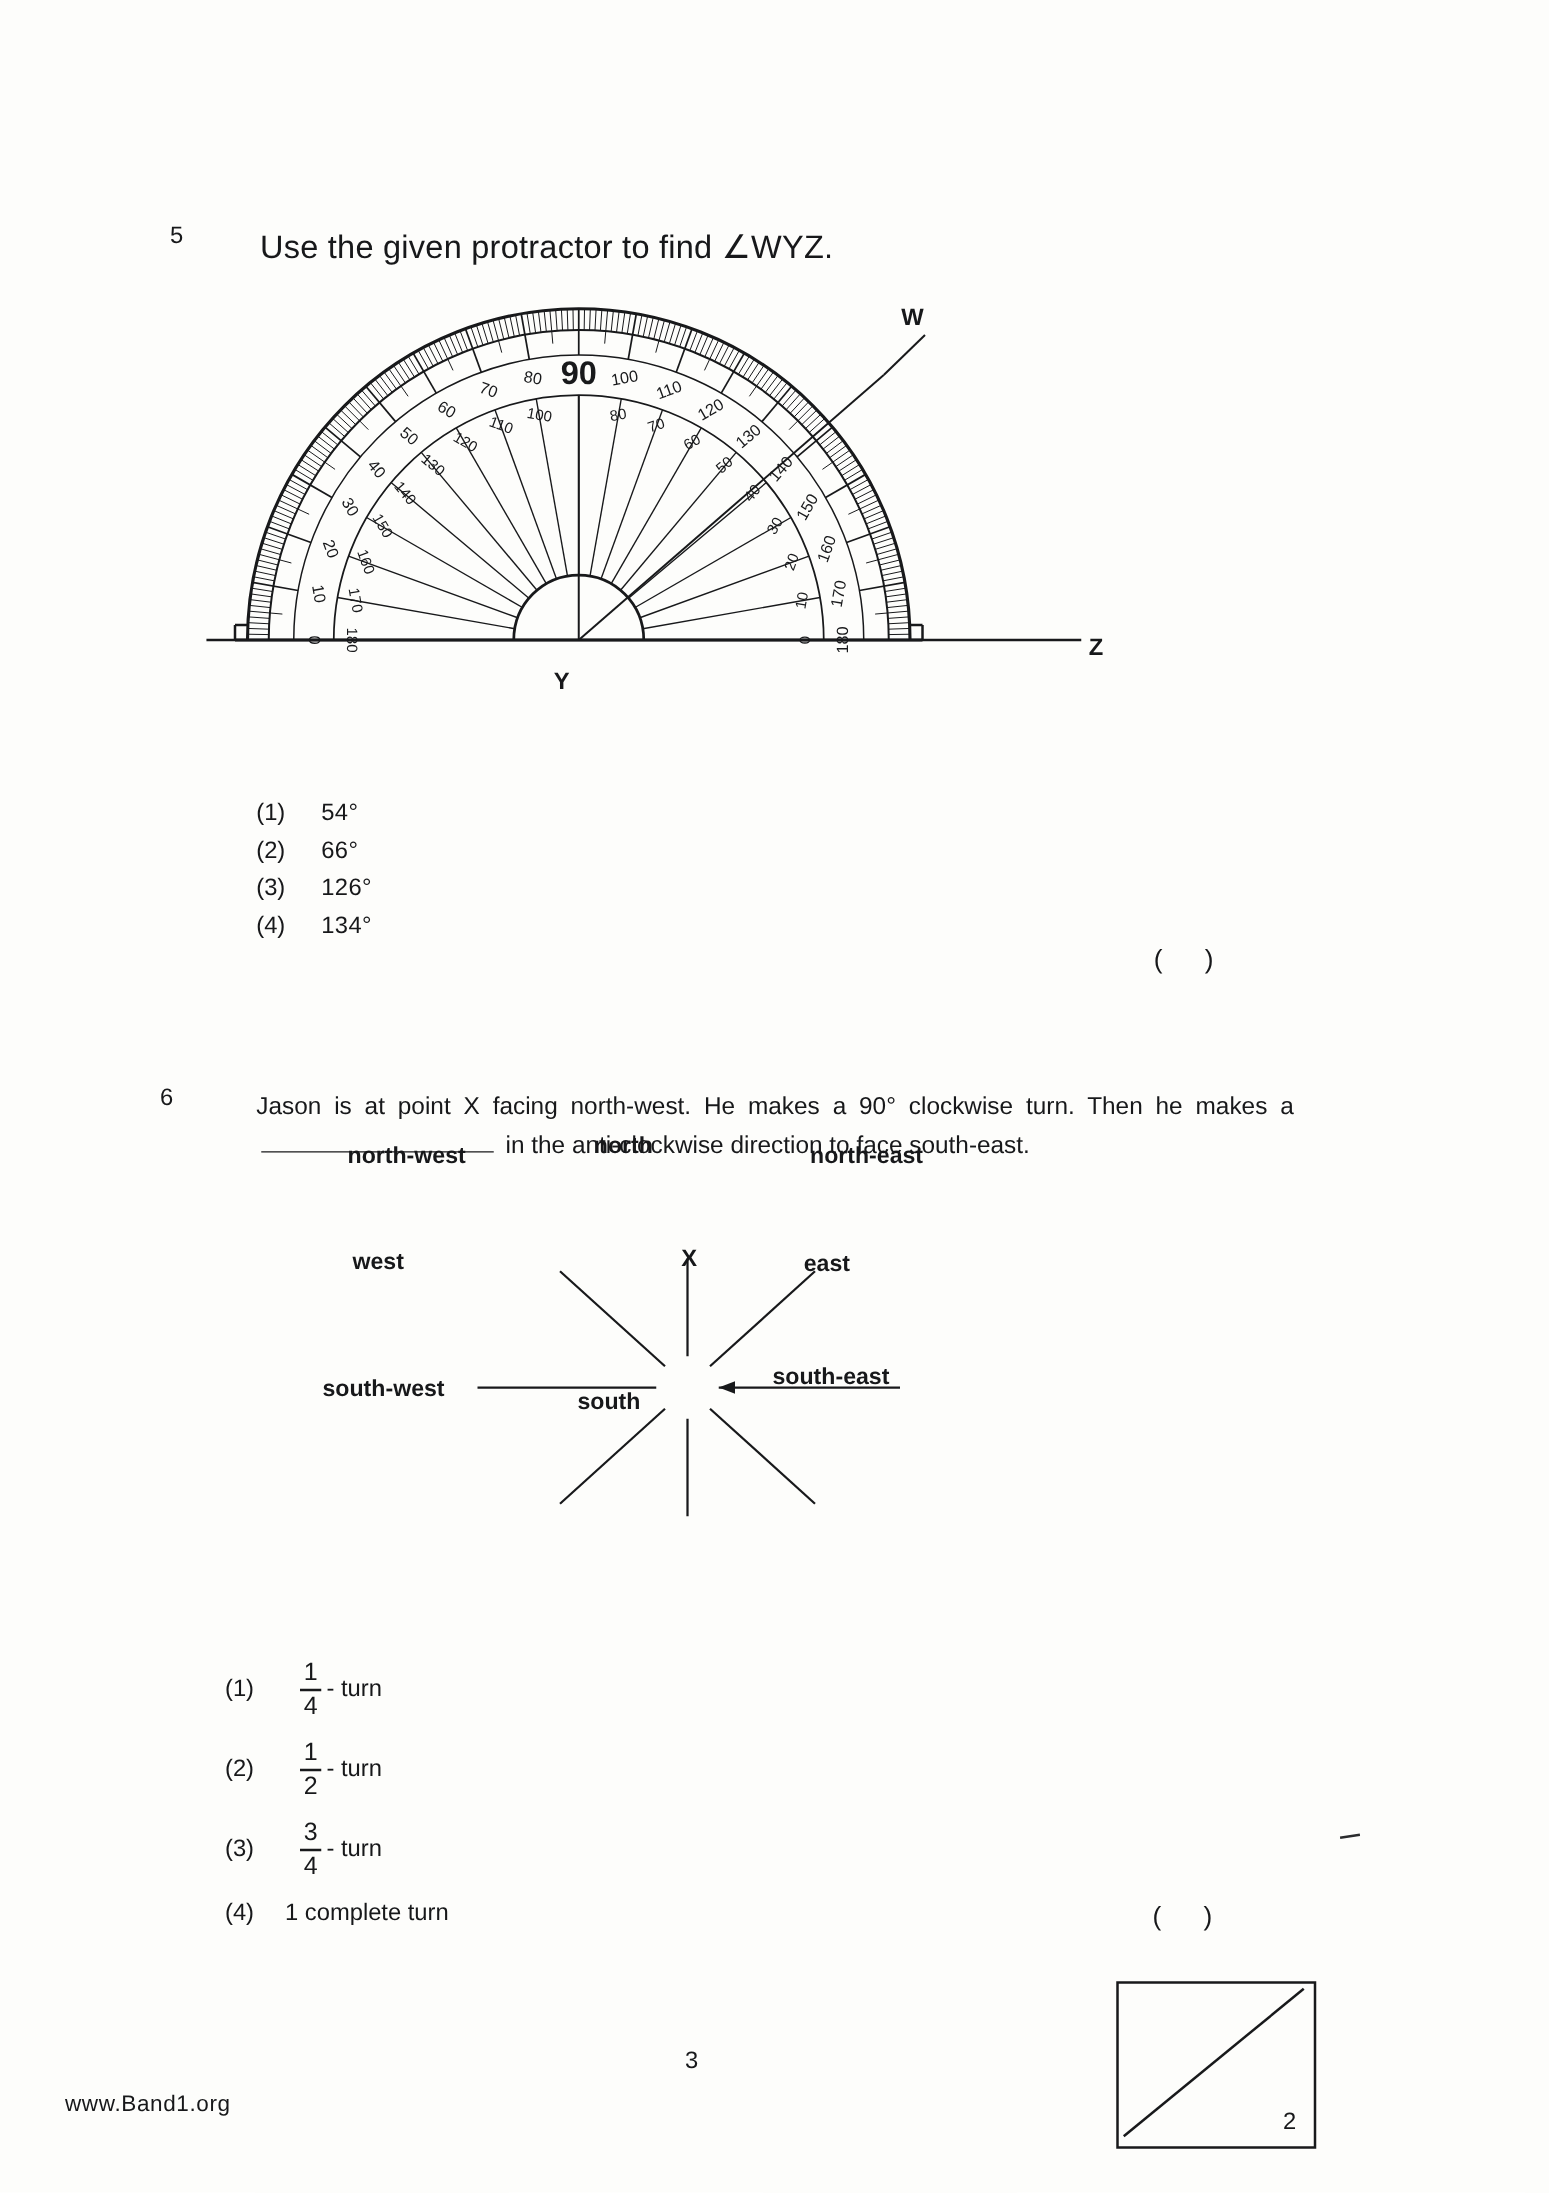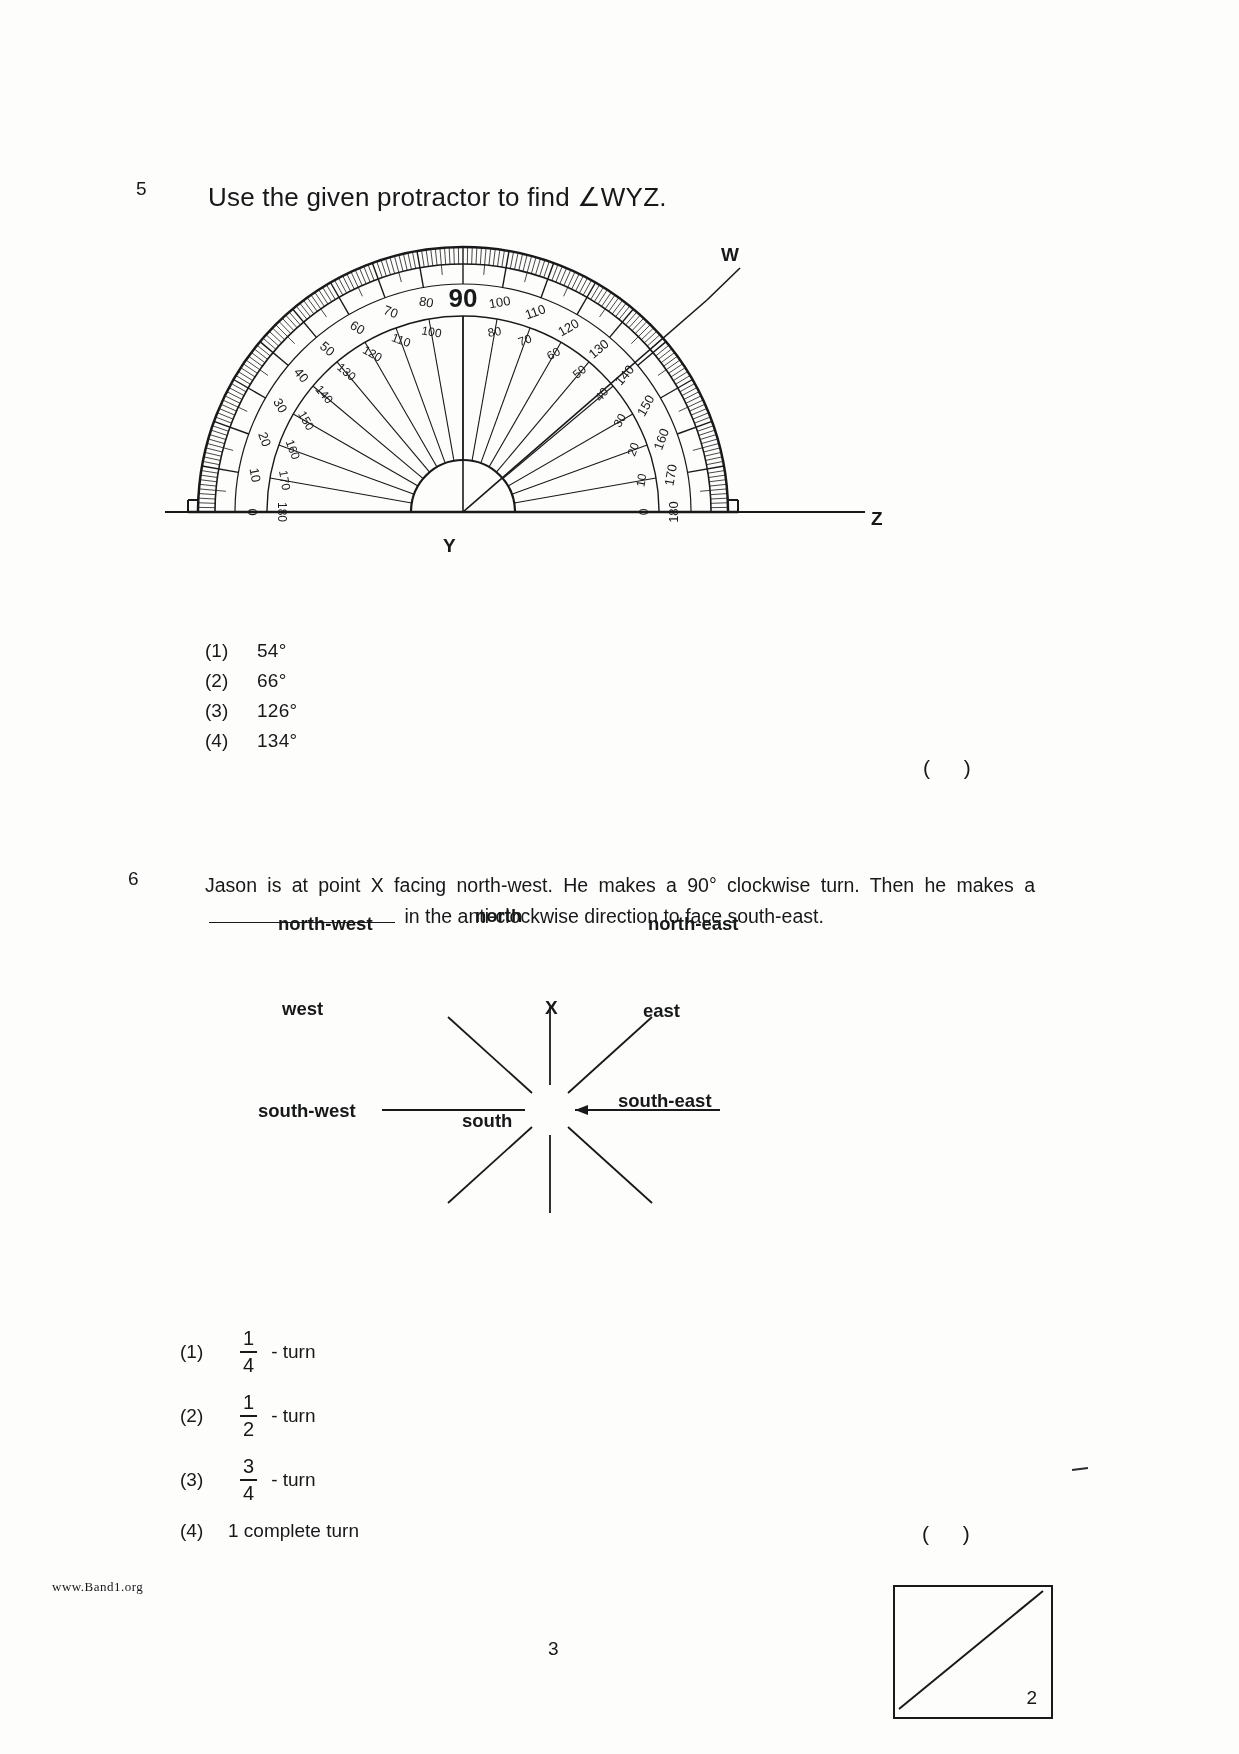--- a/index.html
+++ b/index.html
@@ -133,35 +133,35 @@
     margin: 0 4px 0 12px;
     font-size: 20px;
   }
   .frac .num { display: block; padding: 0 3px; }
   .frac .bar {
     display: block;
     border-top: 2px solid #18191b;
     margin: 2px 0;
   }
   .frac .den { display: block; padding: 0 3px; }
-  .frac-txt { margin-left: 10px; }
+  .frac-txt { margin-left: 0; }
 
   
   .page-number {
     position: absolute;
     left: 548px;
     top: 1638px;
     font-size: 19px;
   }
   .site {
     position: absolute;
     left: 52px;
-    top: 1579px;
-    font-size: 13px;
-    font-family: Liberation Serif, serif;
+    top: 1673px;
+    font-size: 18px;
+    font-family: Liberation Sans, sans-serif;
     letter-spacing: .5px;
   }
   .mark-box {
     position: absolute;
     left: 893px;
     top: 1585px;
     width: 156px;
     height: 130px;
     border: 2px solid #18191b;
   }

